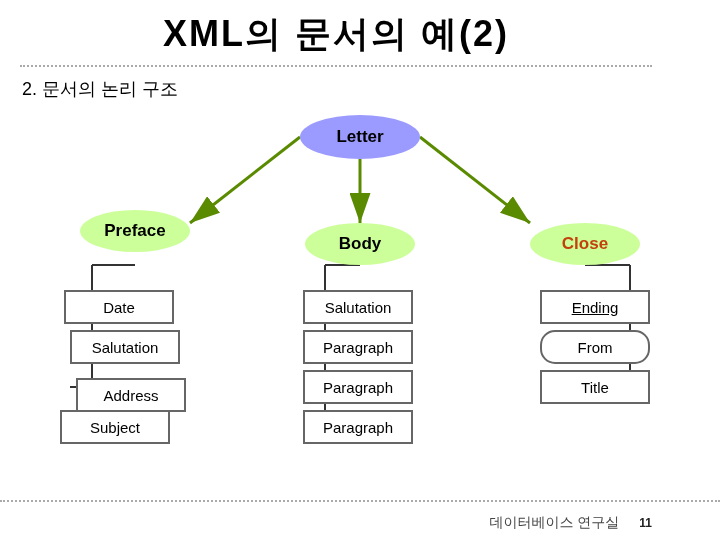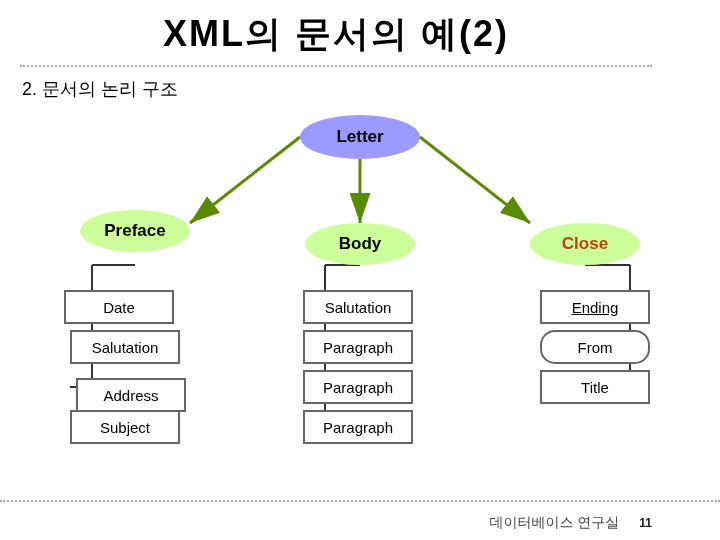--- a/index.html
+++ b/index.html
@@ -114,21 +114,21 @@
       font-size: 15px;
       font-weight: normal;
       width: 110px;
       height: 34px;
     }
 
     
     .rect-date     { left: 44px;  top: 175px; }
     .rect-reference{ left: 50px;  top: 215px; }
     .rect-address  { left: 56px;  top: 255px; margin-top: 8px; }
-    .rect-subject  { left: 50px;  top: 295px; }
+    .rect-subject  { left: 40px;  top: 295px; }
 
     
     .rect-salutation { left: 283px; top: 175px; }
     .rect-para1      { left: 283px; top: 215px; }
     .rect-para2      { left: 283px; top: 255px; }
     .rect-para3      { left: 283px; top: 295px; }
 
     
     .rect-ending { right: 50px; top: 175px; text-decoration: underline; }
     .rect-from   { right: 50px; top: 215px; border-radius: 15px; }

